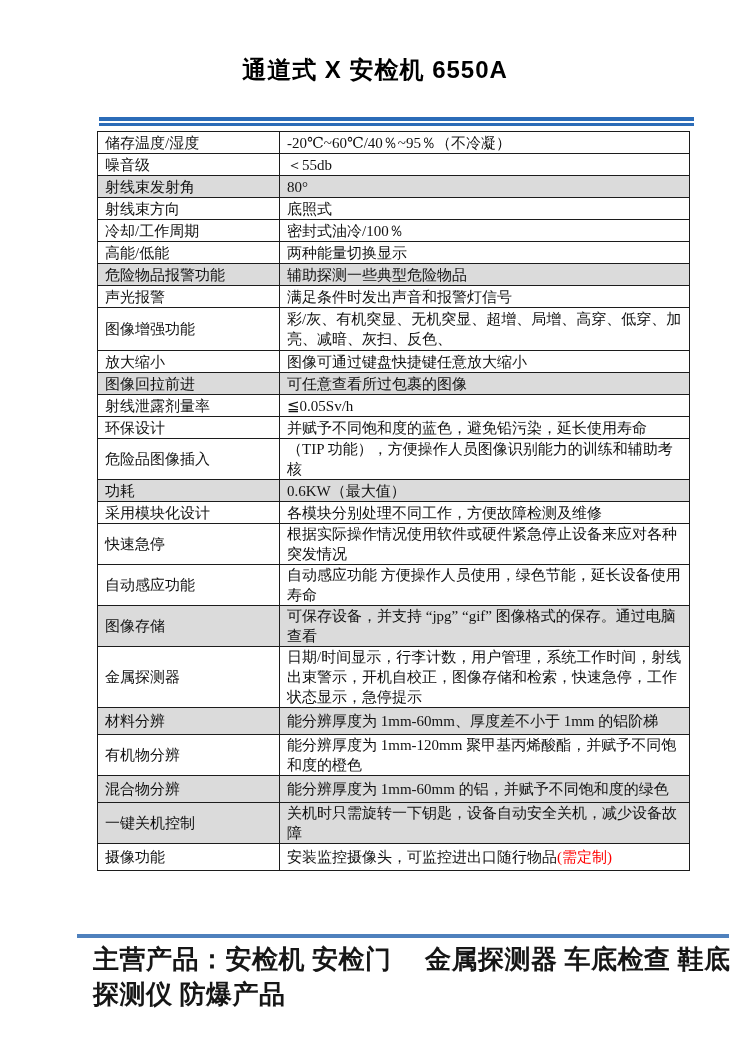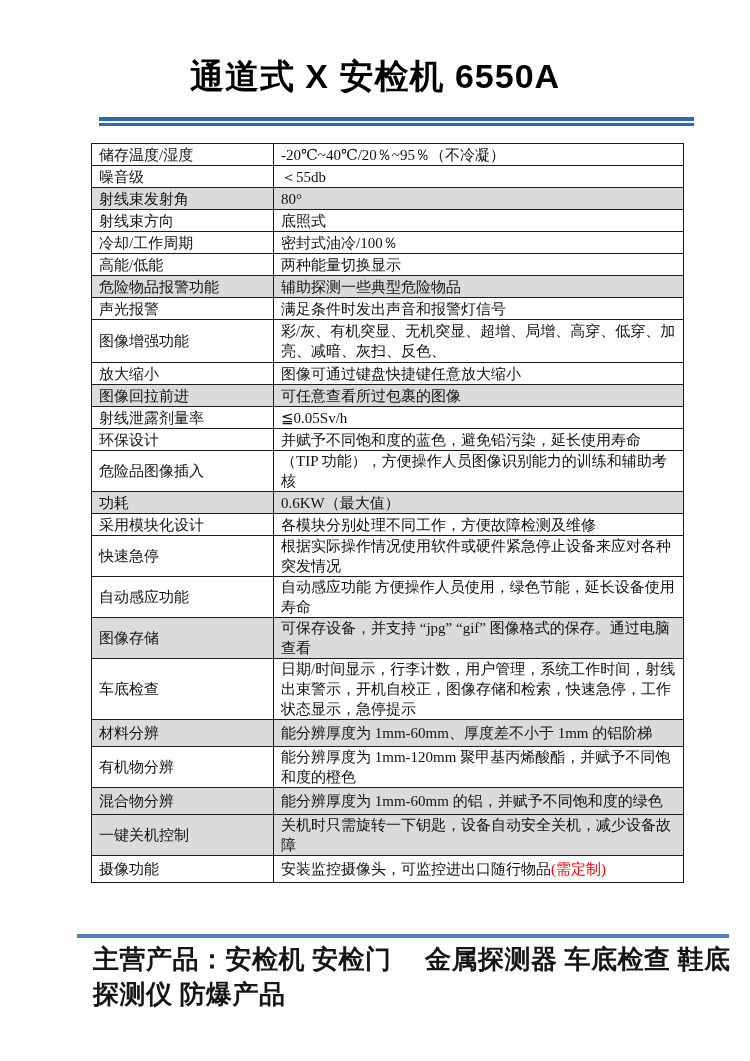--- a/index.html
+++ b/index.html
@@ -3,30 +3,30 @@
 <meta charset="utf-8">
 <style>
   html,body{margin:0;padding:0;}
   body{
     width:750px;height:1061px;position:relative;background:#ffffff;
     font-family:"Liberation Serif","DejaVu Serif",serif;color:#111;
     overflow:hidden;
   }
   .page-title{
     position:absolute;top:54px;left:0;width:750px;height:50px;
-    text-align:center;font-size:34px;font-weight:700;letter-spacing:1px;
+    text-align:center;font-size:24px;font-weight:700;letter-spacing:1px;
     font-family:"Liberation Sans","DejaVu Sans",sans-serif;color:#000;
   }
   .title-rule{position:absolute;left:99px;top:117px;width:595px;}
   .title-rule .bar1{height:4px;background:var(--accent);}
   .title-rule .gap{height:2px;background:#fff;}
   .title-rule .bar2{height:3px;background:var(--accent);}
   table.spec{
-    position:absolute;left:91px;top:131px;width:593px;
-    border-collapse:collapse;table-layout:fixed;margin-top:12px;
+    position:absolute;left:97px;top:131px;width:593px;
+    border-collapse:collapse;table-layout:fixed;
   }
   table.spec td{
     border:1.5px solid #1c1c1c;
     font-size:15px;line-height:20px;
     padding:0 7px;vertical-align:middle;
     overflow:hidden;white-space:normal;
   }
   table.spec td.label{width:167px;}
   tr.early td{height:21px;}
   tr.early.twolines td{height:42px;}
@@ -50,21 +50,21 @@
 <div class="title-rule">
   <div class="bar1"></div>
   <div class="gap"></div>
   <div class="bar2"></div>
 </div>
 
 <table class="spec">
   <tbody id="spec-body">
       <tr class="early">
         <td class="label">储存温度/湿度</td>
-        <td class="value"><span>-20℃~40℃/20％~95％（不冷凝）</span></td>
+        <td class="value"><span>-20℃~60℃/40％~95％（不冷凝）</span></td>
       </tr>
       <tr class="early">
         <td class="label">噪音级</td>
         <td class="value"><span>＜55db</span></td>
       </tr>
       <tr class="early shaded">
         <td class="label">射线束发射角</td>
         <td class="value"><span>80°</span></td>
       </tr>
       <tr class="early">
@@ -125,21 +125,21 @@
       </tr>
       <tr class="late">
         <td class="label">自动感应功能</td>
         <td class="value"><span>自动感应功能 方便操作人员使用，绿色节能，延长设备使用寿命</span></td>
       </tr>
       <tr class="late shaded">
         <td class="label">图像存储</td>
         <td class="value"><span>可保存设备，并支持 “jpg” “gif” 图像格式的保存。通过电脑查看</span></td>
       </tr>
       <tr class="late twolines">
-        <td class="label">车底检查</td>
+        <td class="label">金属探测器</td>
         <td class="value"><span>日期/时间显示，行李计数，用户管理，系统工作时间，射线出束警示，开机自校正，图像存储和检索，快速急停，工作状态显示，急停提示</span></td>
       </tr>
       <tr class="late shaded">
         <td class="label">材料分辨</td>
         <td class="value"><span>能分辨厚度为 1mm-60mm、厚度差不小于 1mm 的铝阶梯</span></td>
       </tr>
       <tr class="late">
         <td class="label">有机物分辨</td>
         <td class="value"><span>能分辨厚度为 1mm-120mm 聚甲基丙烯酸酯，并赋予不同饱和度的橙色</span></td>
       </tr>

